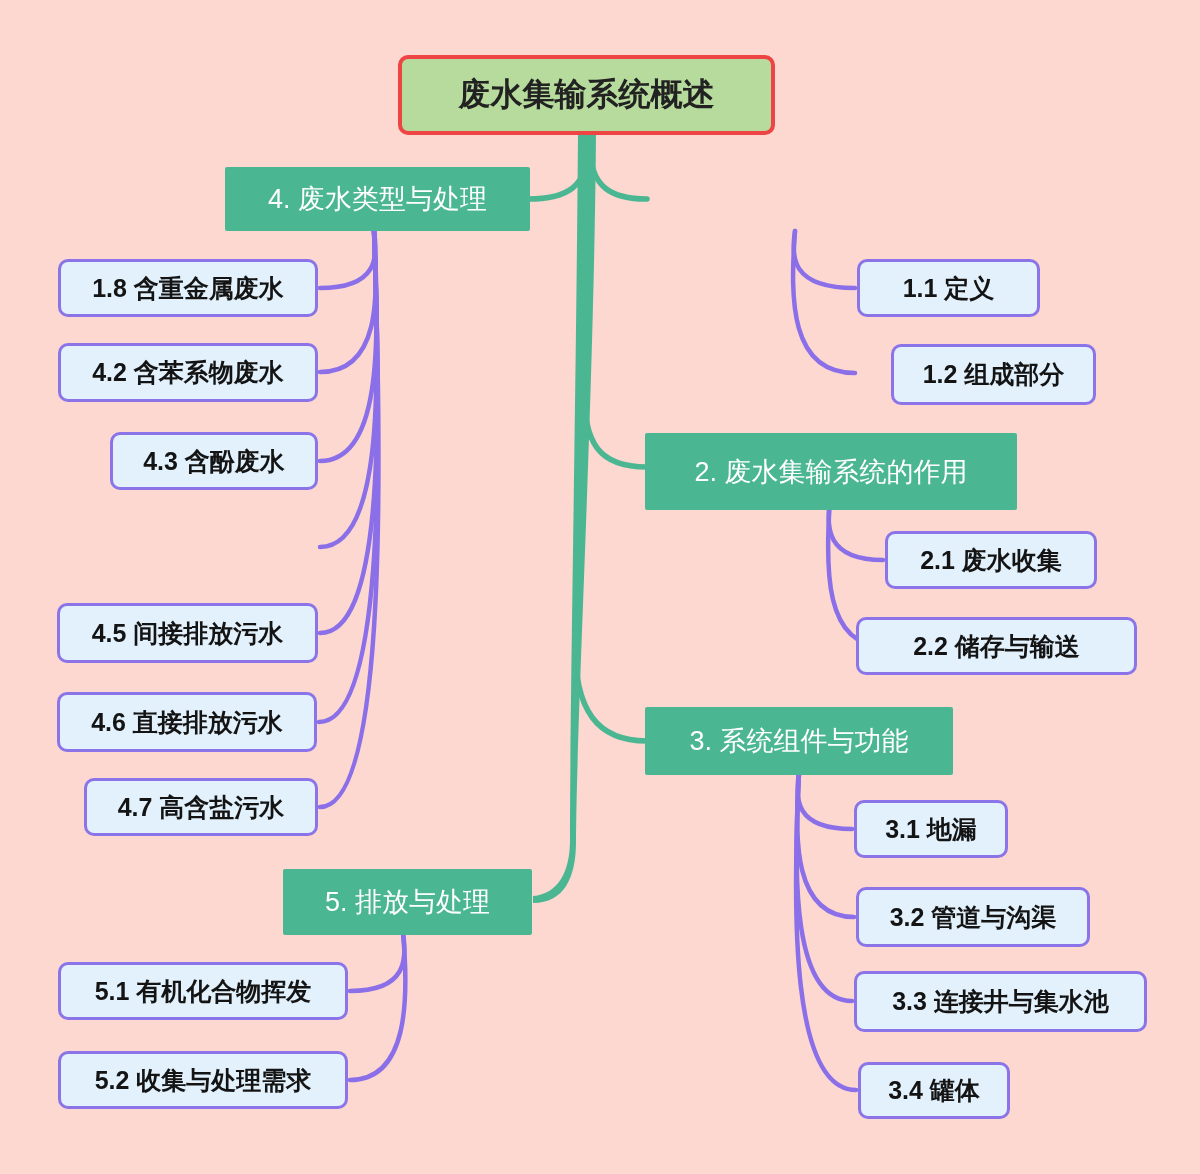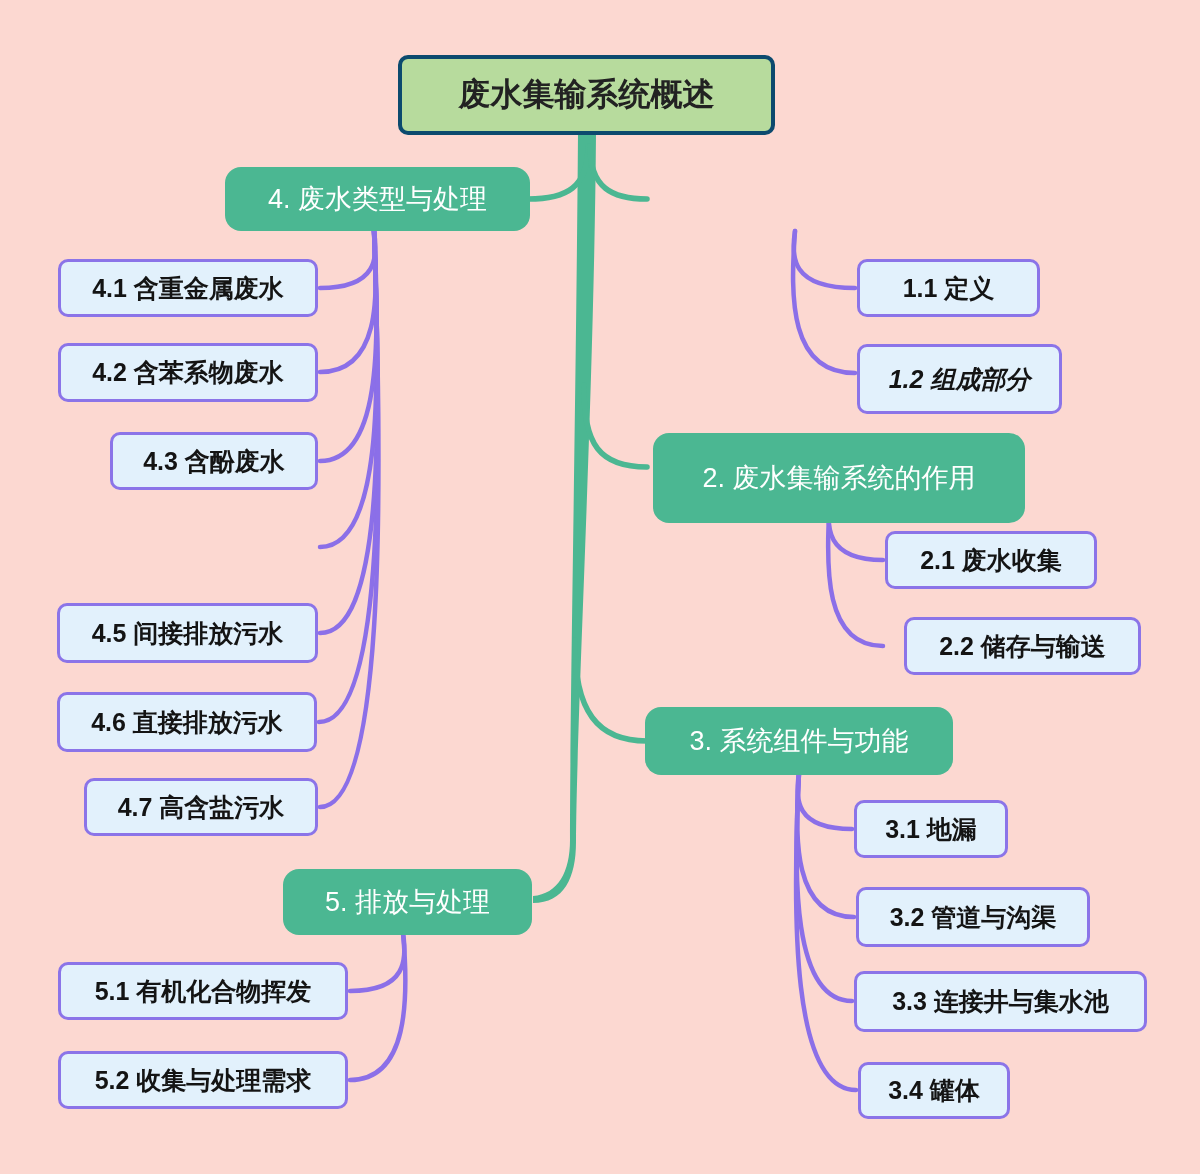--- a/index.html
+++ b/index.html
@@ -13,29 +13,29 @@
   #connector-layer{position:absolute;left:0;top:0;}
   .node{
     position:absolute;
     display:flex;align-items:center;justify-content:center;
     box-sizing:border-box;
     white-space:nowrap;
     cursor:pointer;
   }
   .root-node{
     background:#b7db9d;
-    border:4px solid #0c4a6e;
+    border:4px solid #ef4444;
     border-radius:10px;
     color:#222222;
     font-size:32px;font-weight:700;
   }
   .branch-node{
     background:#4bb792;
     border:none;
-    border-radius:16px;
+    border-radius:2px;
     color:#ffffff;
     font-size:27px;font-weight:400;
   }
   .child-node{
     background:#e2f1fc;
     border:3.5px solid #8b74e8;
     border-radius:10px;
     color:#141414;
     font-size:25px;font-weight:700;
   }
@@ -75,37 +75,37 @@
     <path class="purple-link" d="M 799 773 C 794 840 794 917 854 917"></path>
     <path class="purple-link" d="M 799 773 C 793 880 793 1001 852 1001"></path>
     <path class="purple-link" d="M 799 773 C 792 920 792 1090 856 1090"></path>
 
     <path class="purple-link" d="M 403 933 C 407 959 407 991 350 991"></path>
     <path class="purple-link" d="M 403 933 C 409 1000 408 1080 350 1080"></path>
   </svg>
 
   <div class="node root-node" style="left:398px;top:55px;width:377px;height:80px;">废水集输系统概述</div>
 
-  <div class="node branch-node" style="left:645px;top:433px;width:372px;height:90px;margin-left:8px;">2. 废水集输系统的作用</div>
+  <div class="node branch-node" style="left:645px;top:433px;width:372px;height:77px;">2. 废水集输系统的作用</div>
   <div class="node branch-node" style="left:645px;top:707px;width:308px;height:68px;">3. 系统组件与功能</div>
   <div class="node branch-node" style="left:225px;top:167px;width:305px;height:64px;">4. 废水类型与处理</div>
   <div class="node branch-node" style="left:283px;top:869px;width:249px;height:66px;">5. 排放与处理</div>
 
   <div class="node child-node" style="left:857px;top:259px;width:183px;height:58px;">1.1 定义</div>
-  <div class="node child-node" style="left:857px;top:344px;width:205px;height:70px;font-style:italic;">1.2 组成部分</div>
+  <div class="node child-node" style="left:891px;top:344px;width:205px;height:61px;">1.2 组成部分</div>
 
   <div class="node child-node" style="left:885px;top:531px;width:212px;height:58px;">2.1 废水收集</div>
-  <div class="node child-node" style="left:904px;top:617px;width:237px;height:58px;">2.2 储存与输送</div>
+  <div class="node child-node" style="left:856px;top:617px;width:281px;height:58px;">2.2 储存与输送</div>
 
   <div class="node child-node" style="left:854px;top:800px;width:154px;height:58px;">3.1 地漏</div>
   <div class="node child-node" style="left:856px;top:887px;width:234px;height:60px;">3.2 管道与沟渠</div>
   <div class="node child-node" style="left:854px;top:971px;width:293px;height:61px;">3.3 连接井与集水池</div>
   <div class="node child-node" style="left:858px;top:1062px;width:152px;height:57px;">3.4 罐体</div>
 
-  <div class="node child-node" style="left:58px;top:259px;width:260px;height:58px;">4.1 含重金属废水</div>
+  <div class="node child-node" style="left:58px;top:259px;width:260px;height:58px;">1.8 含重金属废水</div>
   <div class="node child-node" style="left:58px;top:343px;width:260px;height:59px;">4.2 含苯系物废水</div>
   <div class="node child-node" style="left:110px;top:432px;width:208px;height:58px;">4.3 含酚废水</div>
   <div class="node child-node" style="left:57px;top:603px;width:261px;height:60px;">4.5 间接排放污水</div>
   <div class="node child-node" style="left:57px;top:692px;width:260px;height:60px;">4.6 直接排放污水</div>
   <div class="node child-node" style="left:84px;top:778px;width:234px;height:58px;">4.7 高含盐污水</div>
 
   <div class="node child-node" style="left:58px;top:962px;width:290px;height:58px;">5.1 有机化合物挥发</div>
   <div class="node child-node" style="left:58px;top:1051px;width:290px;height:58px;">5.2 收集与处理需求</div>
 
 </div>

